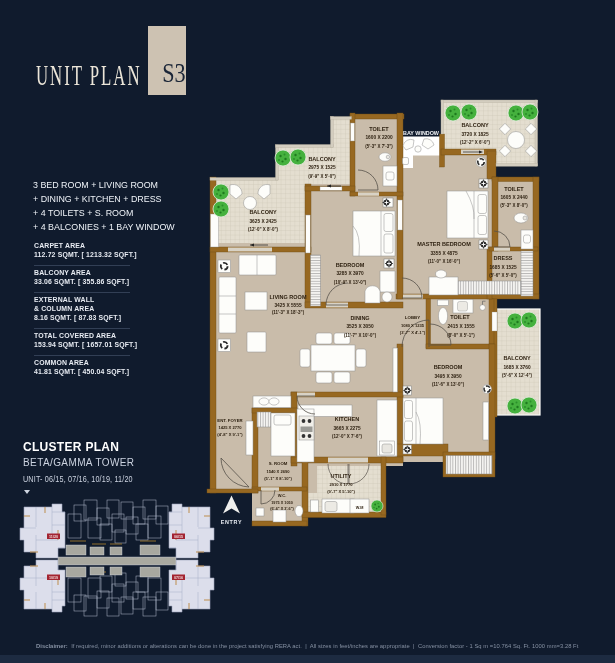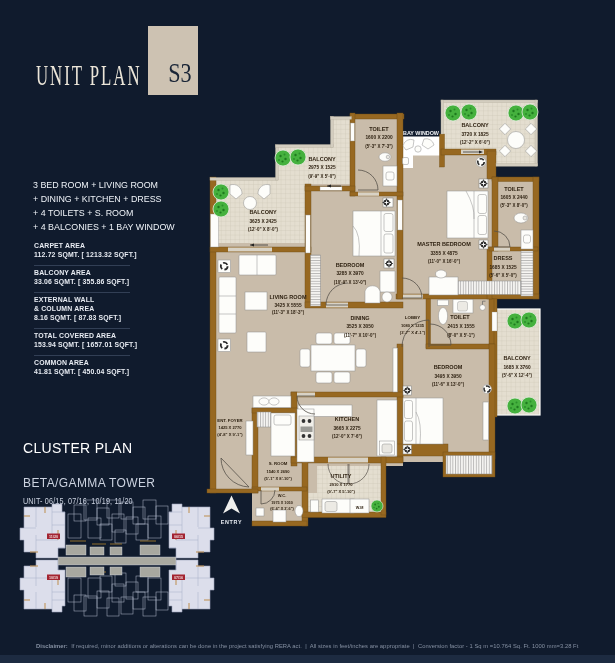--- a/index.html
+++ b/index.html
@@ -1,27 +1,27 @@
 <!DOCTYPE html>
 <html><head>
 <meta charset="utf-8">
 <style>
 html,body{margin:0;padding:0}
 body{width:615px;height:663px;background:#101b2d;font-family:"Liberation Sans",sans-serif;position:relative;overflow:hidden}
 .abs{position:absolute}
 .title{left:36px;top:58px;font-family:"Liberation Serif",serif;font-size:30px;color:#ece6d9;letter-spacing:3.5px;transform:scaleX(0.56);transform-origin:left top;white-space:nowrap}
-.s3box{left:148px;top:26px;width:50px;height:69px;background:#cdc2b2}
+.s3box{left:148px;top:26px;width:38px;height:69px;background:#cdc2b2}
 .s3{left:7px;right:-7px;bottom:6px;text-align:center;font-family:"Liberation Serif",serif;font-size:27px;color:#1a2537;transform:scaleX(0.82);transform-origin:center}
 .feat{left:33px;top:179px;font-size:8.9px;font-weight:normal;color:#eff3f8;line-height:13.9px;letter-spacing:0px;white-space:nowrap}
 .stats{left:34px;top:241px;width:200px;color:#e7ebf2;font-size:6.9px;font-weight:bold;white-space:nowrap;letter-spacing:0.15px}
 .stats .lbl{line-height:9.2px}
 .stats .sep{border:none;border-top:1px solid #323f55;margin:5.5px 0 2px 0;width:96px;margin-left:0}
 .cph{left:23px;top:440px;color:#fff}
-.cph .h1{font-size:14px;font-weight:normal;letter-spacing:0.3px}
-.cph .h2{font-size:12px;color:#ccd3e0;margin-top:20px;letter-spacing:0.4px;white-space:nowrap}
+.cph .h1{font-size:12px;font-weight:bold;letter-spacing:0.3px}
+.cph .h2{font-size:10px;color:#ccd3e0;margin-top:3px;letter-spacing:0.4px;white-space:nowrap}
 .cph .h3{font-size:8.8px;color:#ccd3e0;margin-top:6px;letter-spacing:0.2px;transform:scaleX(0.82);transform-origin:left top;white-space:nowrap}
 .tri{width:0;height:0;border-left:3.5px solid transparent;border-right:3.5px solid transparent;border-top:4.5px solid #cfd5e0;margin-top:6px;margin-left:1px}
 .disc{left:36px;top:643px;font-size:5.8px;color:#8691a3;white-space:nowrap;letter-spacing:0.05px}
 .botbar{left:0;bottom:0;width:615px;height:8px;background:#1d2b41}
 svg{position:absolute;left:0;top:0}
 svg text{font-family:"Liberation Sans",sans-serif}
 .rn{font-size:5.5px;font-weight:bold;fill:#2f2212}
 .rd{font-size:4.8px;font-weight:bold;fill:#2f2212}
 .rs{font-size:4.45px;font-weight:bold;fill:#2f2212}
 </style>

